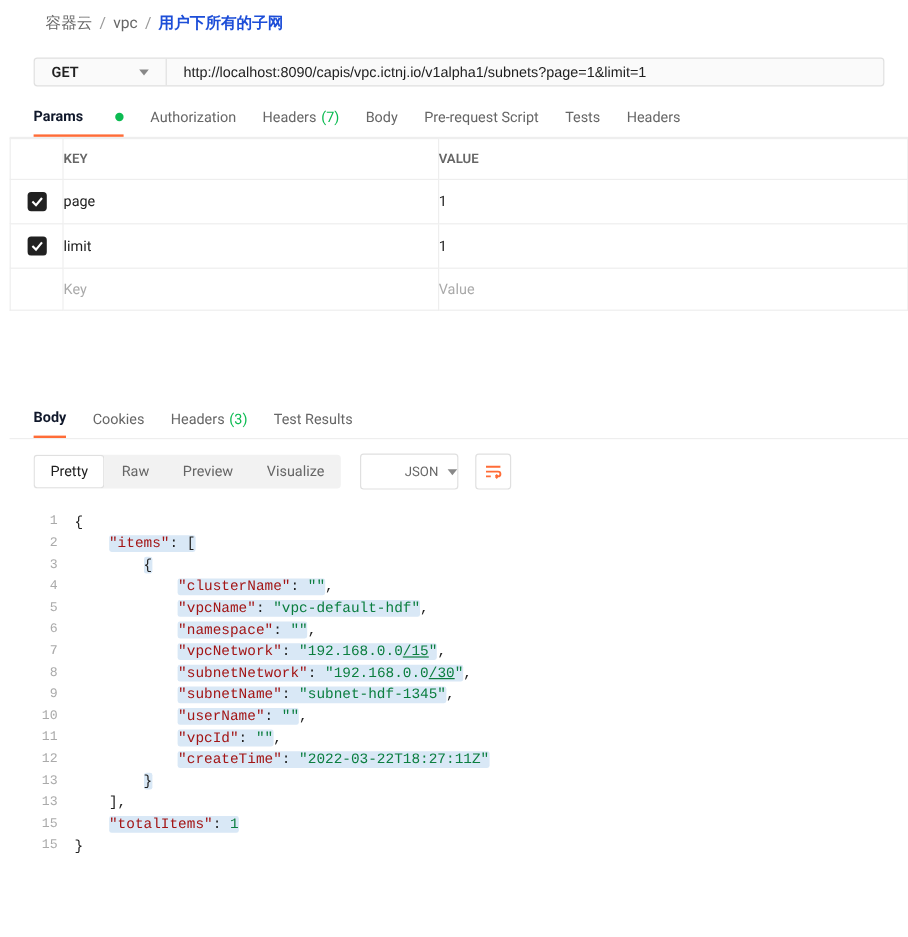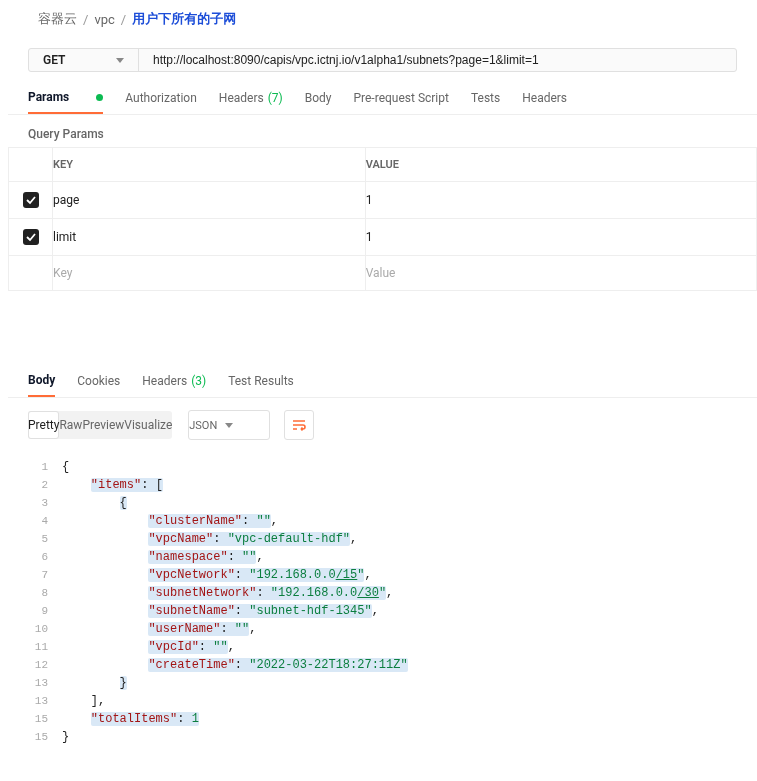--- a/index.html
+++ b/index.html
@@ -22,23 +22,23 @@
   table.params th, table.params td { text-align: left; padding: 10px 0; border: 1px solid #eee; }
   table.params th { color: #666; font-weight: 600; font-size: 11px; background: #fff; }
   .chkcol { width: 44px; text-align: center !important; }
   .chk { width: 16px; height: 16px; border-radius: 3px; background: #212121; display: inline-flex; align-items: center; justify-content: center; }
   .chk svg { width: 10px; height: 10px; fill: #fff; }
   .placeholder { color: #aaa; }
   .gap { height: 70px; }
   .resp-tabs { display: flex; gap: 22px; padding: 12px 20px 0 20px; border-bottom: 1px solid #eee; font-size: 12px; }
   .subbar { display: flex; align-items: center; gap: 10px; padding: 12px 20px; font-size: 12px; }
   .view-tabs { display: flex; background: #f2f2f2; border-radius: 3px; }
-  .view-tab { padding: 7px 0; color: #666; cursor: pointer; border-radius: 3px; }
+  .view-tab { padding: 7px 14px; color: #666; cursor: pointer; border-radius: 3px; }
   .view-tab.active { background: #fff; color: #212121; box-shadow: inset 0 0 0 1px #e0e0e0; }
-  .json-sel { width: 82px; height: 30px; border: 1px solid #e0e0e0; border-radius: 3px; display: flex; align-items: center; justify-content: flex-start; gap: 8px; margin-left: 6px; font-size: 11px; color: #666; }
+  .json-sel { width: 82px; height: 30px; border: 1px solid #e0e0e0; border-radius: 3px; display: flex; align-items: center; justify-content: flex-end; gap: 8px; margin-left: 6px; font-size: 11px; color: #666; }
   .json-sel .chev { width: 0; height: 0; border-left: 4px solid transparent; border-right: 4px solid transparent; border-top: 5px solid #888; }
   .wrap-btn { width: 30px; height: 30px; border: 1px solid #e0e0e0; border-radius: 3px; display: flex; align-items: center; justify-content: center; margin-left: 4px; }
   .wrap-btn svg { stroke: #ff6c37; fill: none; stroke-width: 1.6; width: 16px; height: 16px; }
   .code { font-family: "SFMono-Regular", Consolas, "Liberation Mono", Menlo, monospace; font-size: 12px; padding: 6px 0 20px 20px; }
   .line { display: flex; line-height: 18px; }
   .ln { width: 34px; text-align: right; color: #aaa; padding-right: 14px; user-select: none; font-size: 11px; }
   .ct { white-space: pre; }
   .key { color: #a31515; }
   .str { color: #0b7e3f; }
   .num { color: #0b7e3f; }
@@ -75,21 +75,20 @@
     <div class="tab">
         <span>Headers</span> 
         <span class="count">(7)</span>
       </div>
     <div class="tab">Body</div>
     <div class="tab">Pre-request Script</div>
     <div class="tab">Tests</div>
     <div class="tab">Headers</div>
   </div>
 
-  <div class="section-label">Query Params</div>
 
   <table class="params">
     <thead>
       <tr>
         <th class="chkcol"></th>
         <th>KEY</th>
         <th>VALUE</th>
       </tr>
     </thead>
     <tbody>

